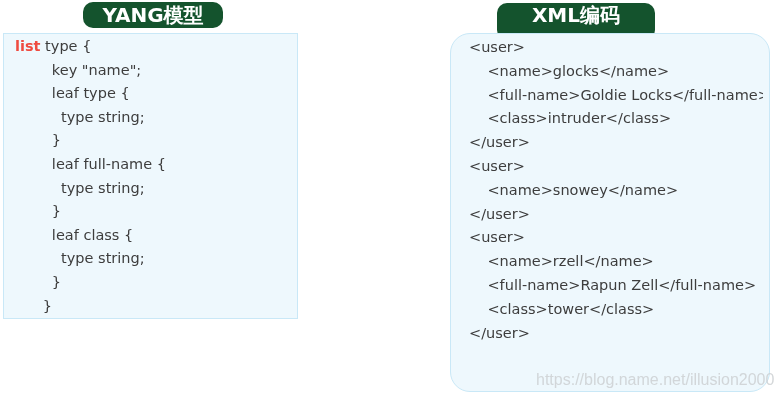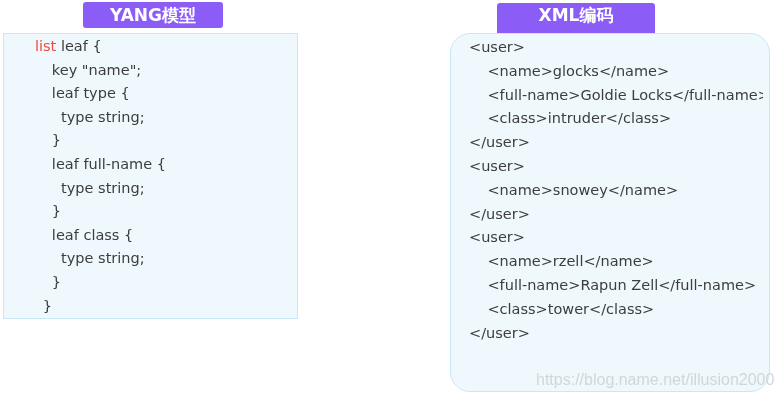--- a/index.html
+++ b/index.html
@@ -5,65 +5,65 @@
   html, body { margin: 0; padding: 0; }
   body {
     width: 782px; height: 400px;
     background: #ffffff;
     font-family: "DejaVu Sans", sans-serif;
     position: relative;
     overflow: hidden;
   }
   .badge {
     position: absolute;
-    background: #8b5cf6;
+    background: #14532d;
     color: #ffffff;
     font-weight: bold;
-    font-size: 17px;
+    font-size: 20px;
     text-align: center;
-    border-radius: 3px;
+    border-radius: 10px;
     box-sizing: border-box;
   }
   .badge-left  { left: 83px;  top: 2px; width: 140px; height: 26px; line-height: 26px; }
   .badge-right { left: 497px; top: 3px; width: 158px; height: 37px; line-height: 25px; }
   .panel {
     position: absolute;
     background: #eef8fd;
     border: 1px solid #c9e8f7;
     box-sizing: border-box;
   }
   .panel-left  { left: 3px;   top: 33px; width: 295px; height: 286px; padding: 1px 6px 0 11px; }
   .panel-right { left: 450px; top: 33px; width: 320px; height: 359px; padding: 2px 6px 0 18px; border-radius: 20px; }
   .code-line {
     font-size: 14.5px;
     color: #3d3d3d;
     white-space: pre;
     overflow: hidden;
   }
   .panel-left  .code-line { line-height: 23.6px; height: 23.6px; }
   .panel-right .code-line { line-height: 23.8px; height: 23.8px; }
-  .kw { color: #ef4b40; font-weight: normal; margin-left: 20px; }
+  .kw { color: #ef4b40; font-weight: bold; }
   .watermark {
     position: absolute;
     left: 536px; top: 371px;
     font-family: "Liberation Sans", sans-serif;
     font-size: 16px;
     color: rgba(205, 208, 210, 0.85);
     white-space: nowrap;
   }
 </style>
 </head>
 <body>
 
 <div class="badge badge-left">YANG模型</div>
 
 <div class="badge badge-right">XML编码</div>
 
 <div class="panel panel-left">
-  <div class="code-line"><span class="kw">list</span><span> leaf {</span></div>
+  <div class="code-line"><span class="kw">list</span><span> type {</span></div>
   <div class="code-line">        key "name";</div>
   <div class="code-line">        leaf type {</div>
   <div class="code-line">          type string;</div>
   <div class="code-line">        }</div>
   <div class="code-line">        leaf full-name {</div>
   <div class="code-line">          type string;</div>
   <div class="code-line">        }</div>
   <div class="code-line">        leaf class {</div>
   <div class="code-line">          type string;</div>
   <div class="code-line">        }</div>

